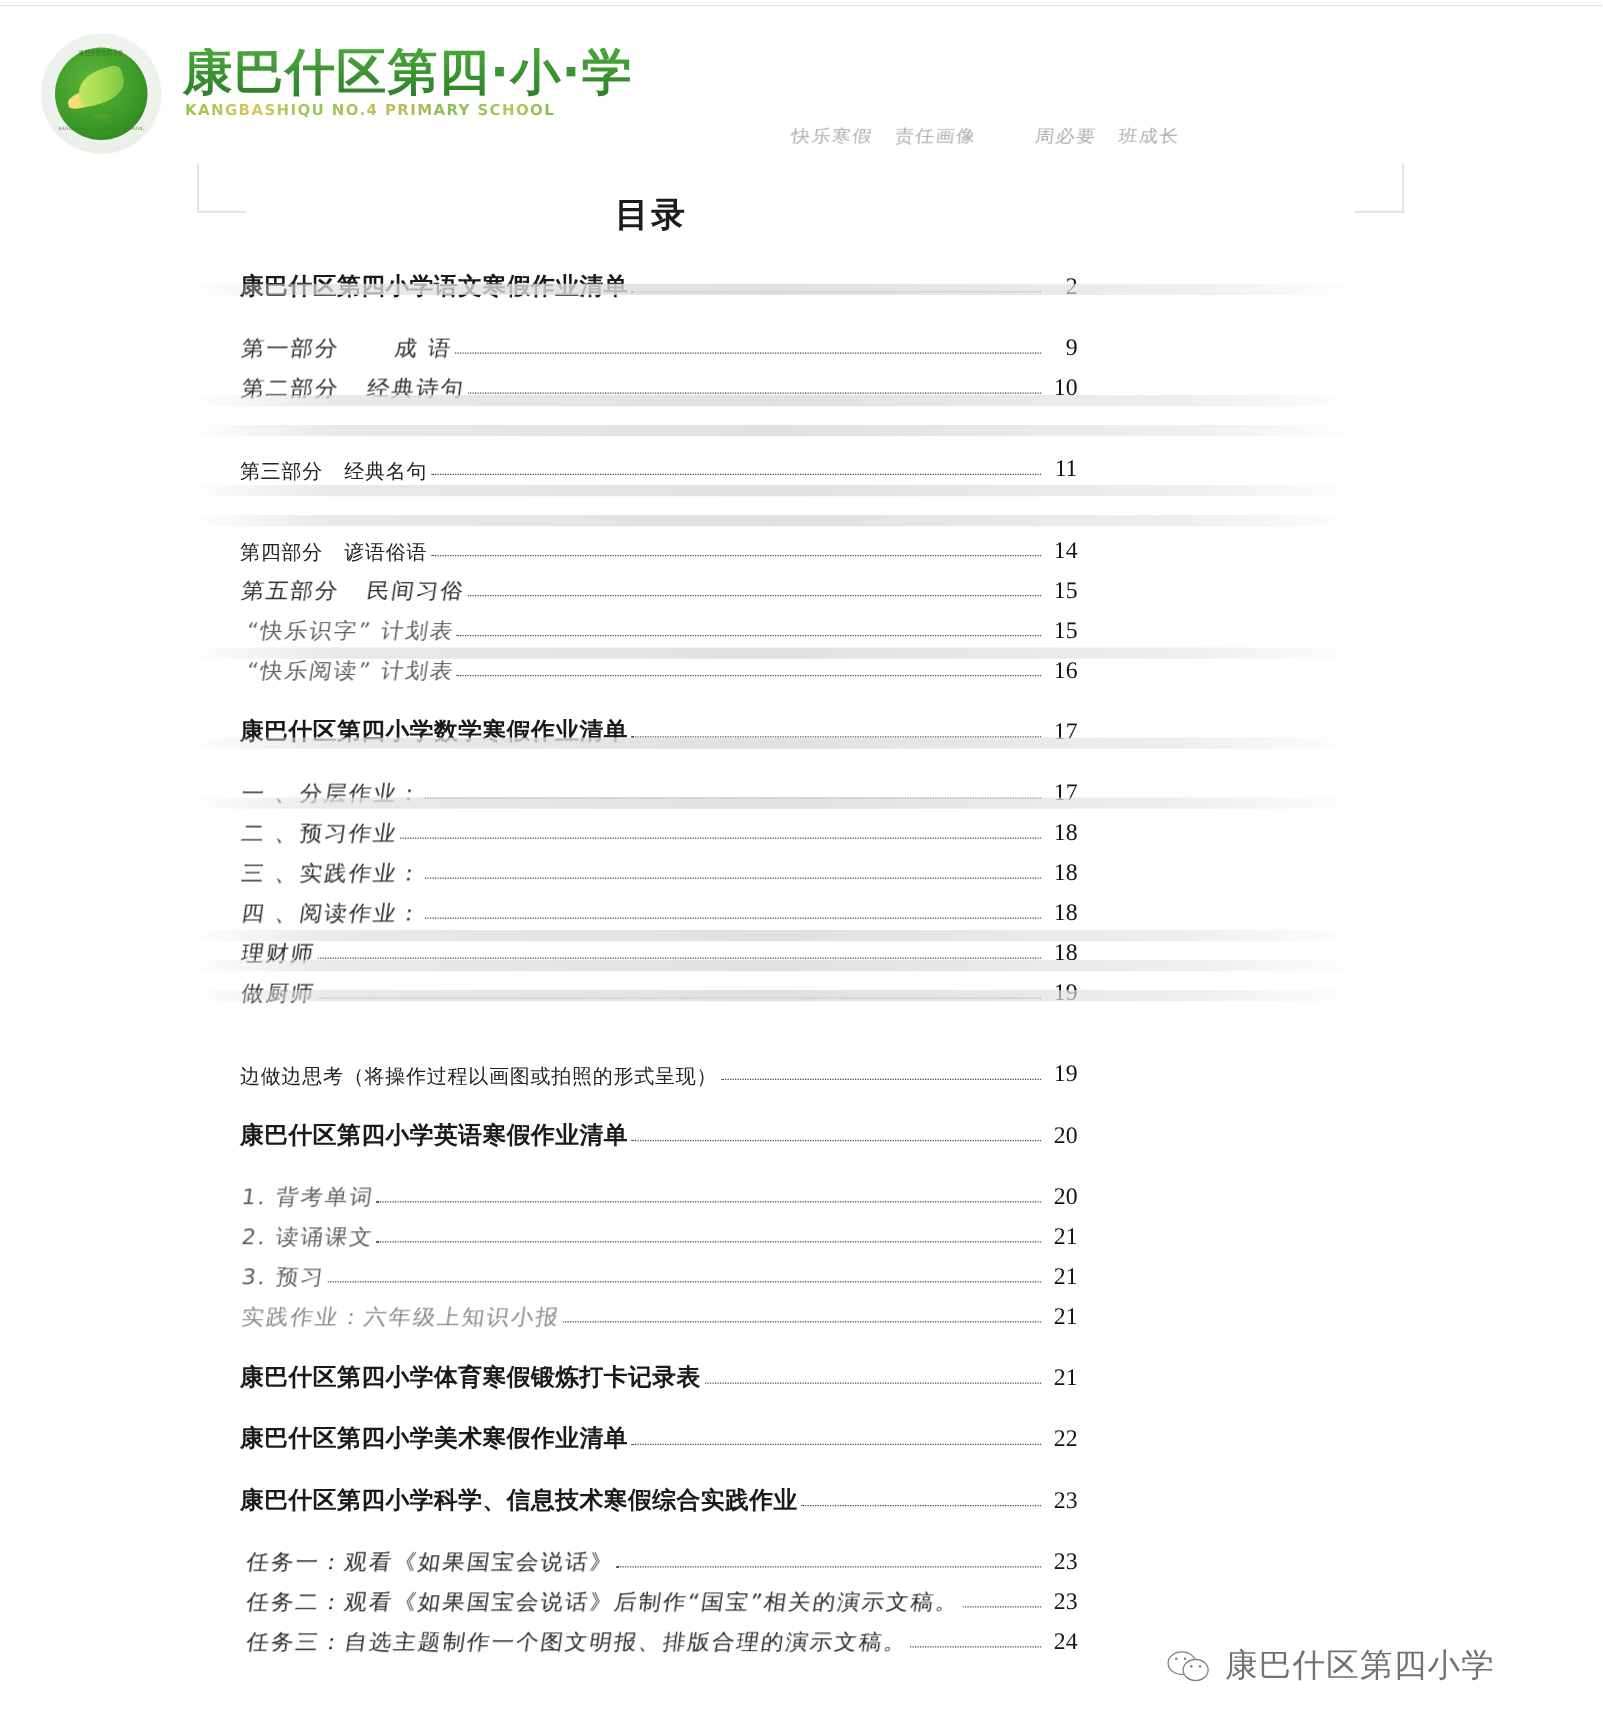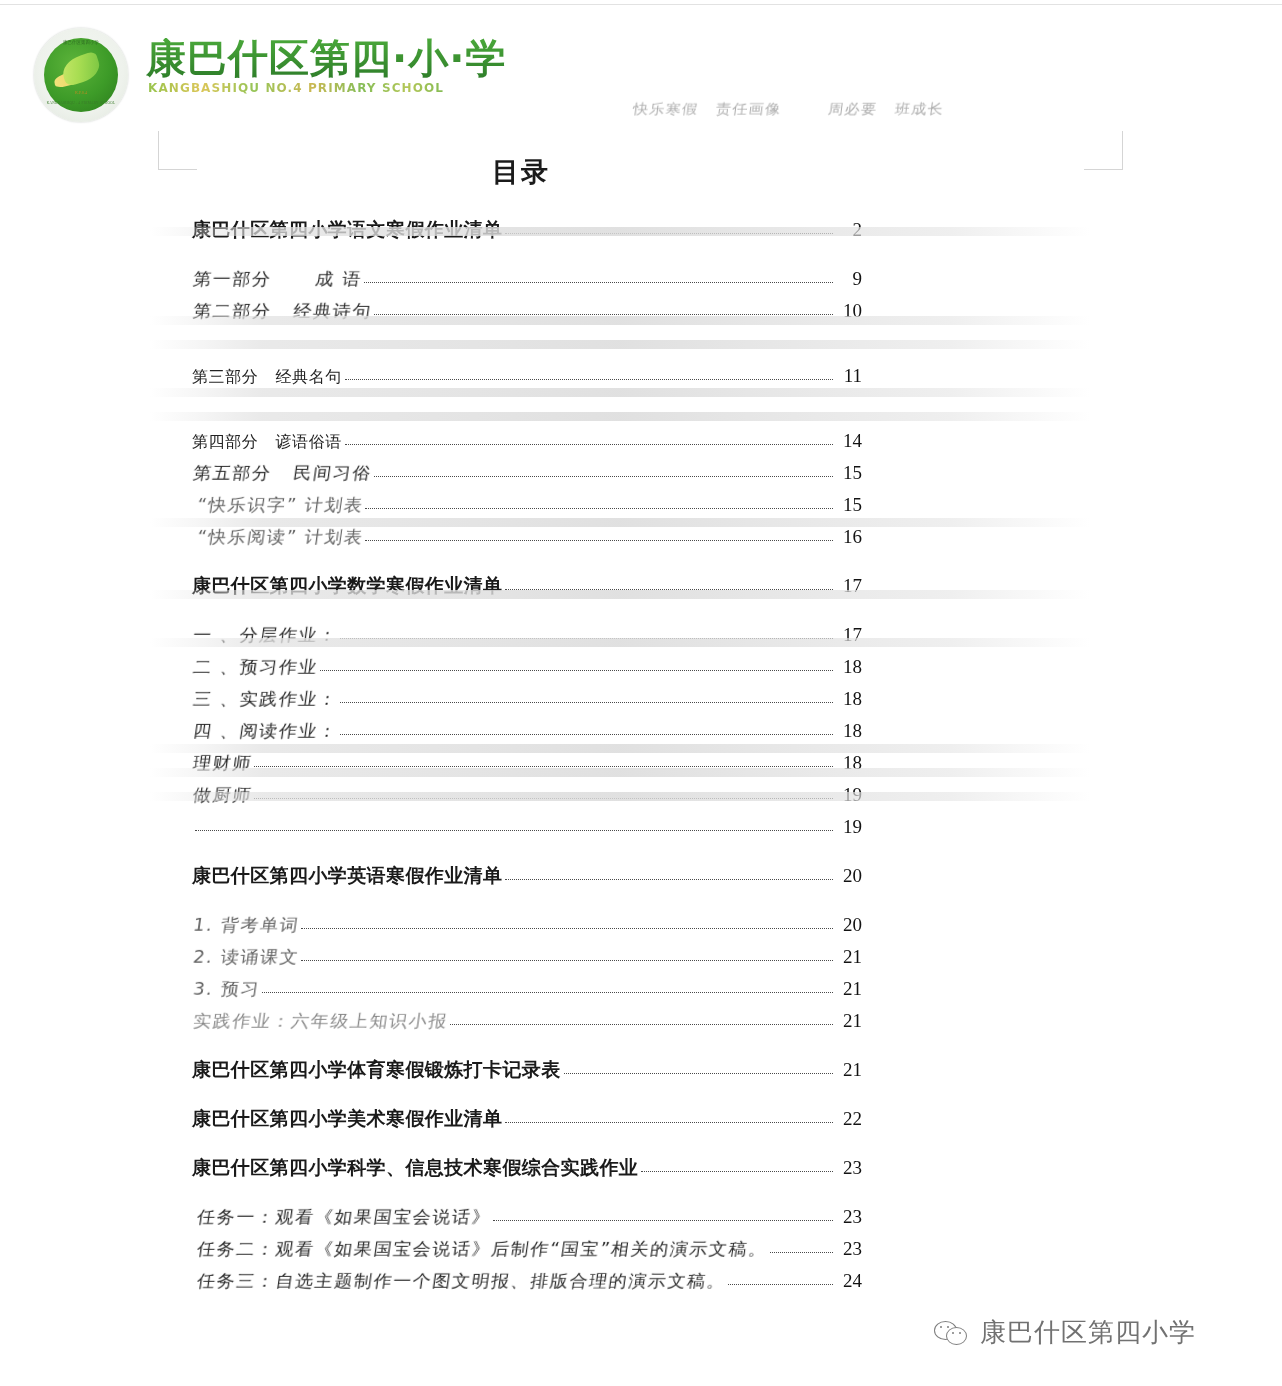--- a/index.html
+++ b/index.html
@@ -394,20 +394,21 @@
         <span class="toc-label">理财师</span>
         <span class="leader"></span>
         <span class="toc-page">18</span>
       </li>
       <li class="toc-row hand indent-1 gap-sm">
         <span class="toc-label">做厨师</span>
         <span class="leader"></span>
         <span class="toc-page">19</span>
       </li>
       <li class="toc-row lvl-sub indent-1 gap-sm">
+        <span class="toc-label">边做边思考（将操作过程以画图或拍照的形式呈现）</span>
         <span class="leader"></span>
         <span class="toc-page">19</span>
       </li>
       <li class="toc-row lvl-main indent-1 gap-lg">
         <span class="toc-label">康巴什区第四小学英语寒假作业清单</span>
         <span class="leader"></span>
         <span class="toc-page">20</span>
       </li>
       <li class="toc-row hand hand-light indent-1 gap-lg">
         <span class="toc-label">1. 背考单词</span>

